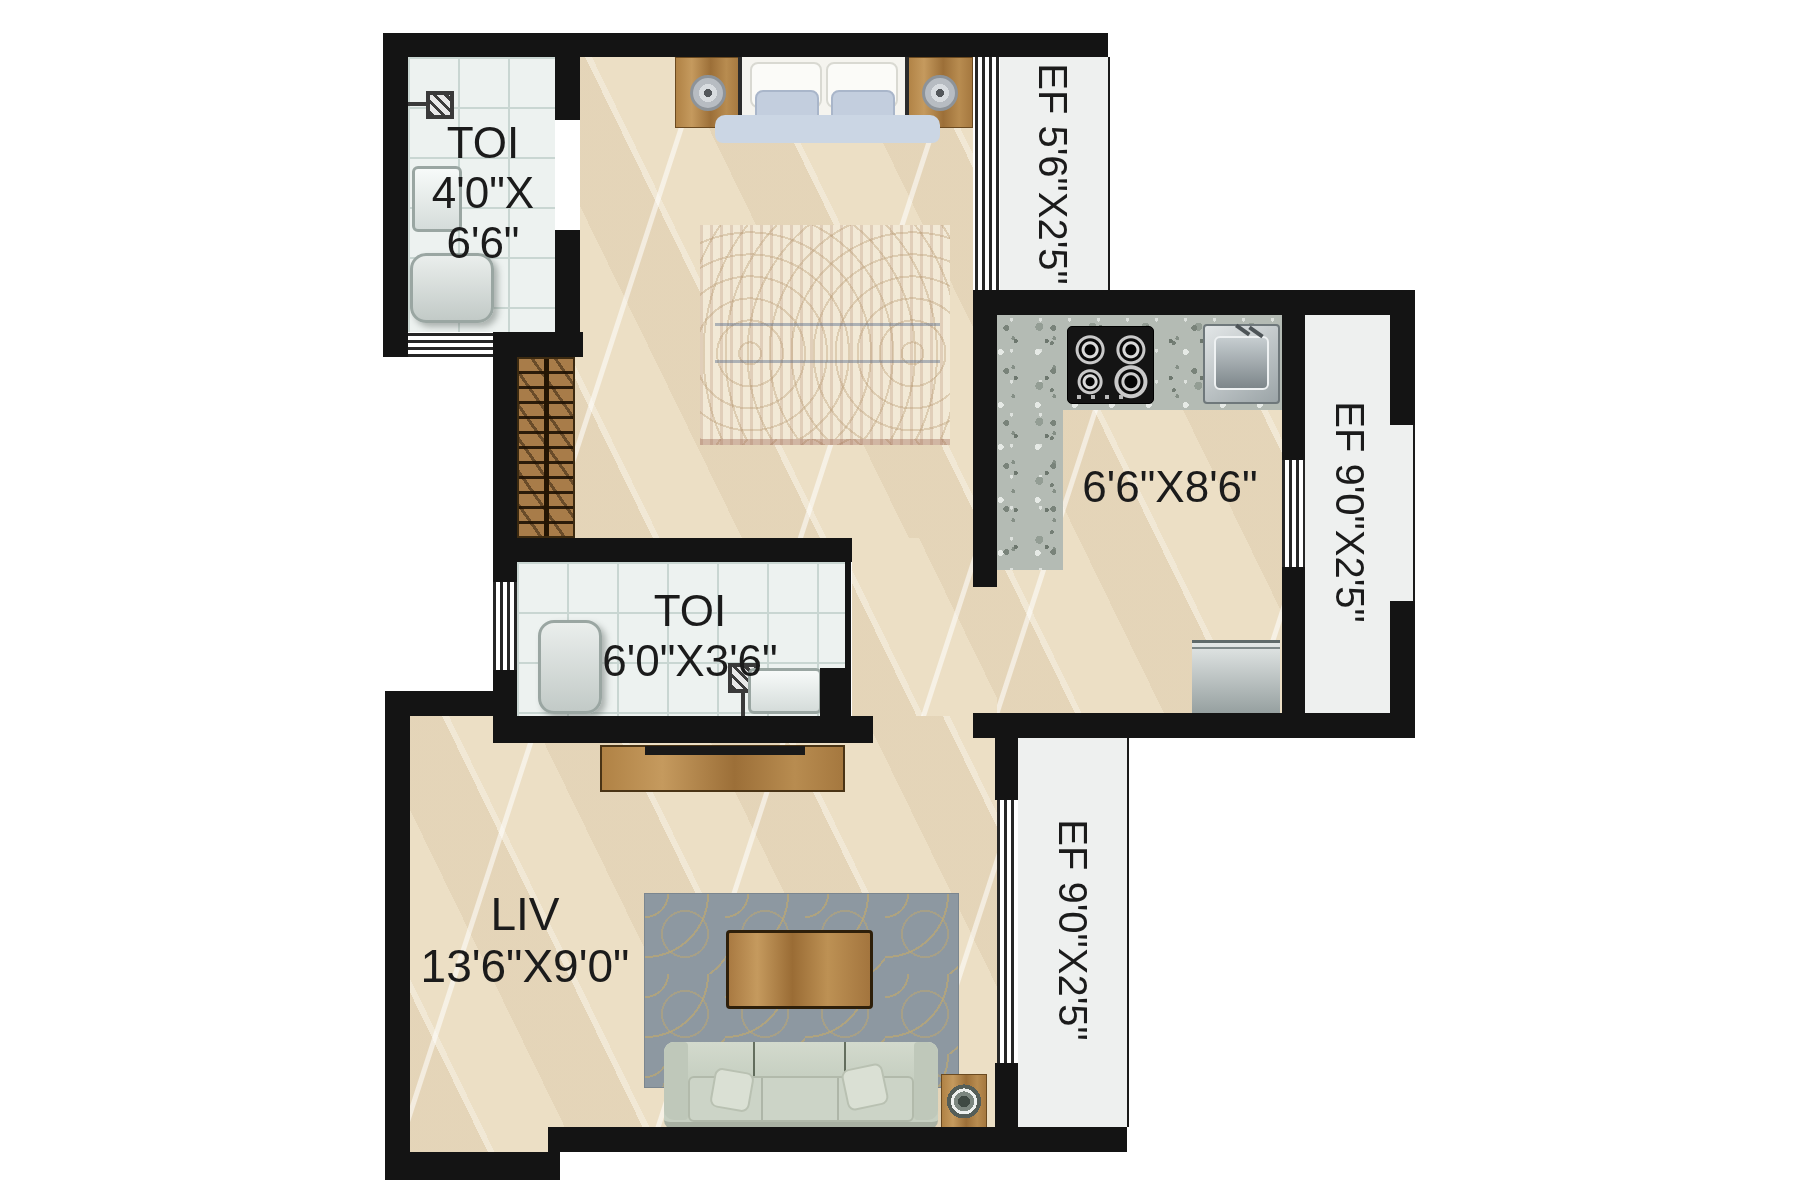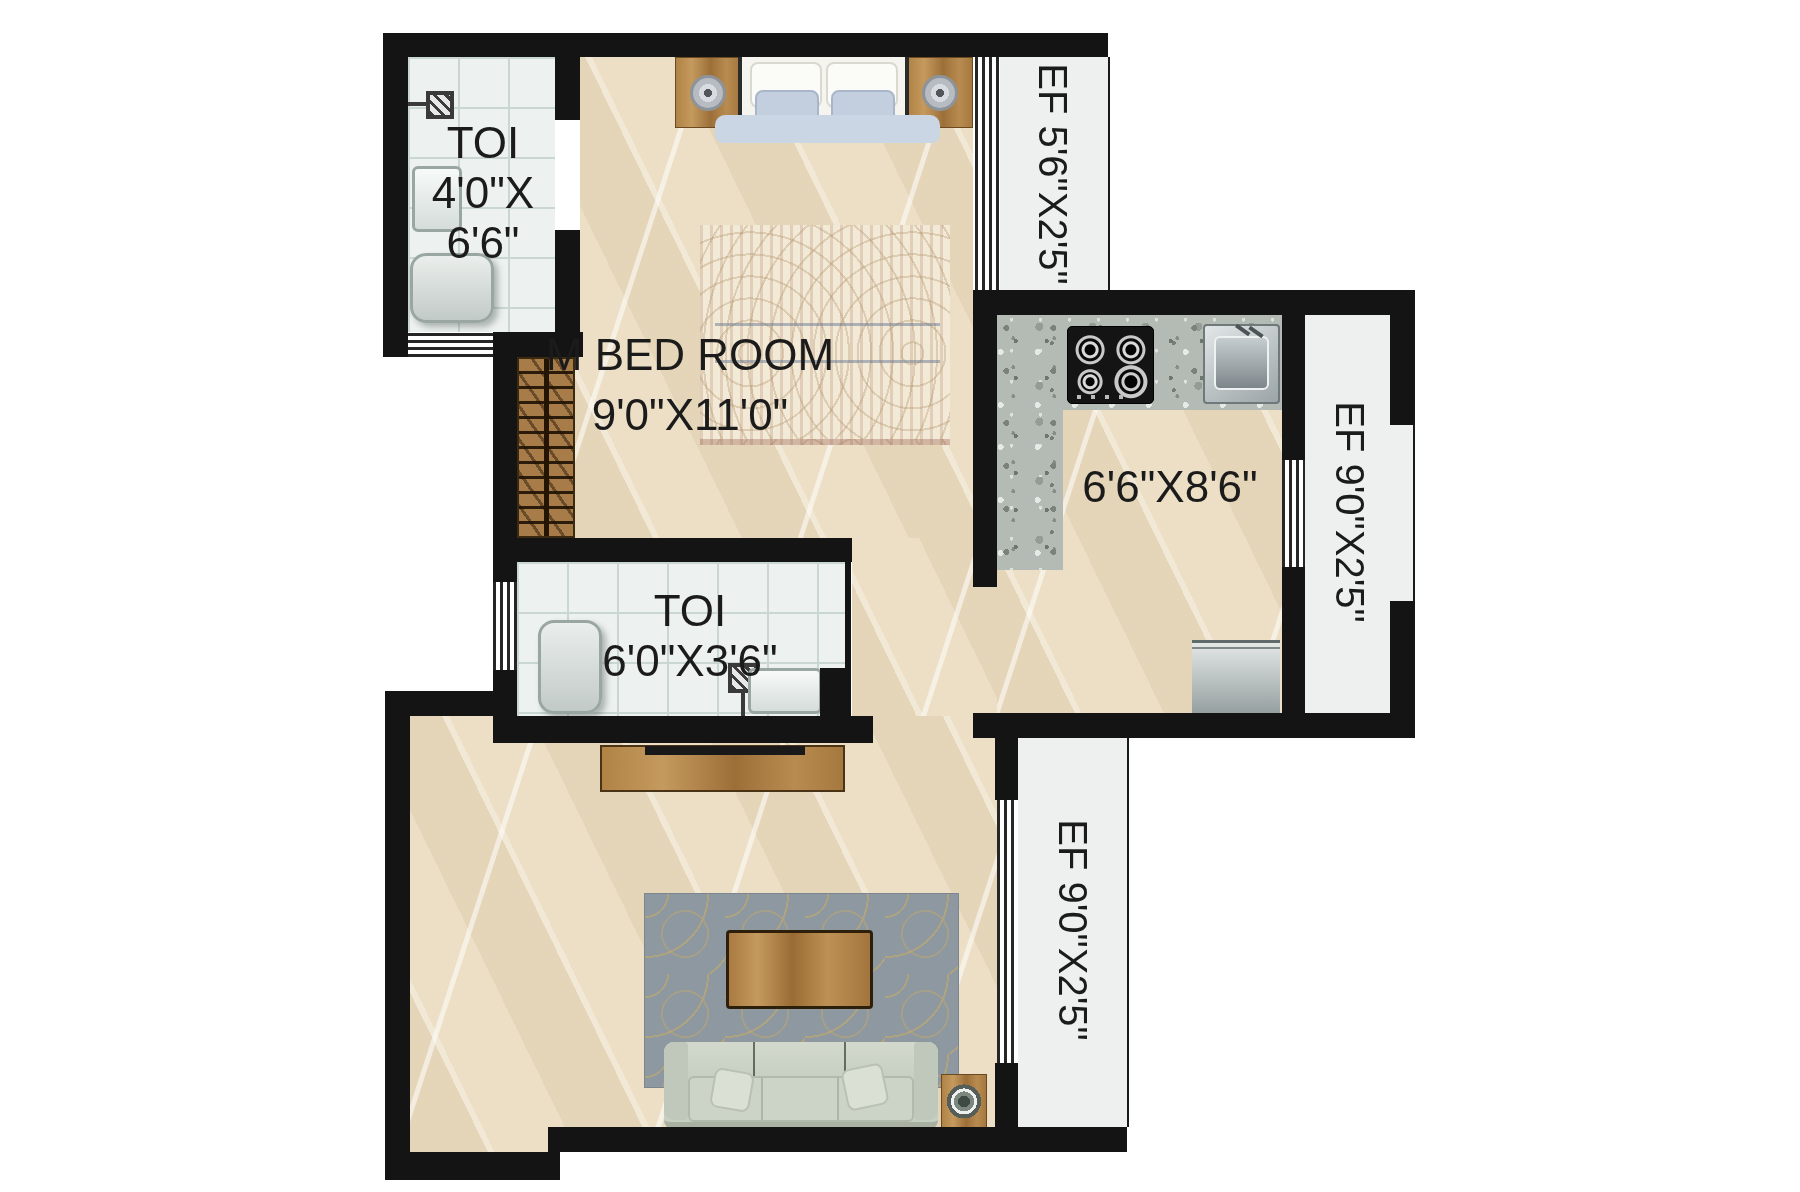--- a/index.html
+++ b/index.html
@@ -178,32 +178,32 @@
   <div class="win-h" style="left:408px;top:332px;width:85px;height:25px;"></div>
   <div class="win-v" style="left:493px;top:582px;width:24px;height:88px;"></div>
   <div class="doorgap" style="left:555px;top:120px;width:25px;height:110px;"></div>
 
   <div class="lbl" style="left:408px;top:118px;width:150px;font-size:44px;">
     <div>TOI</div>
     <div>4'0"X</div>
     <div>6'6"</div>
   </div>
 
-  <div class="lbl" style="left:510px;top:330px;width:360px;font-size:44px;">
-    <div>M BED ROOM</div>
-    <div style="margin-top:10px;">9'0"X11'0"</div>
-  </div>
 
   <div class="lbl" style="left:1055px;top:462px;width:230px;font-size:44px;">
     <div>6'6"X8'6"</div>
   </div>
 
   <div class="lbl" style="left:560px;top:586px;width:260px;font-size:44px;">
     <div>TOI</div>
     <div>6'0"X3'6"</div>
   </div>
 
+  <div class="lbl" style="left:400px;top:888px;width:250px;font-size:46px;">
+    <div>LIV</div>
+    <div>13'6"X9'0"</div>
+  </div>
 
   <div class="lbl-rot" style="left:1052px;top:174px;font-size:40px;">EF 5'6"X2'5"</div>
   <div class="lbl-rot" style="left:1349px;top:512px;font-size:40px;">EF 9'0"X2'5"</div>
   <div class="lbl-rot" style="left:1072px;top:930px;font-size:40px;">EF 9'0"X2'5"</div>
 
 </div>
 
 </body></html>

